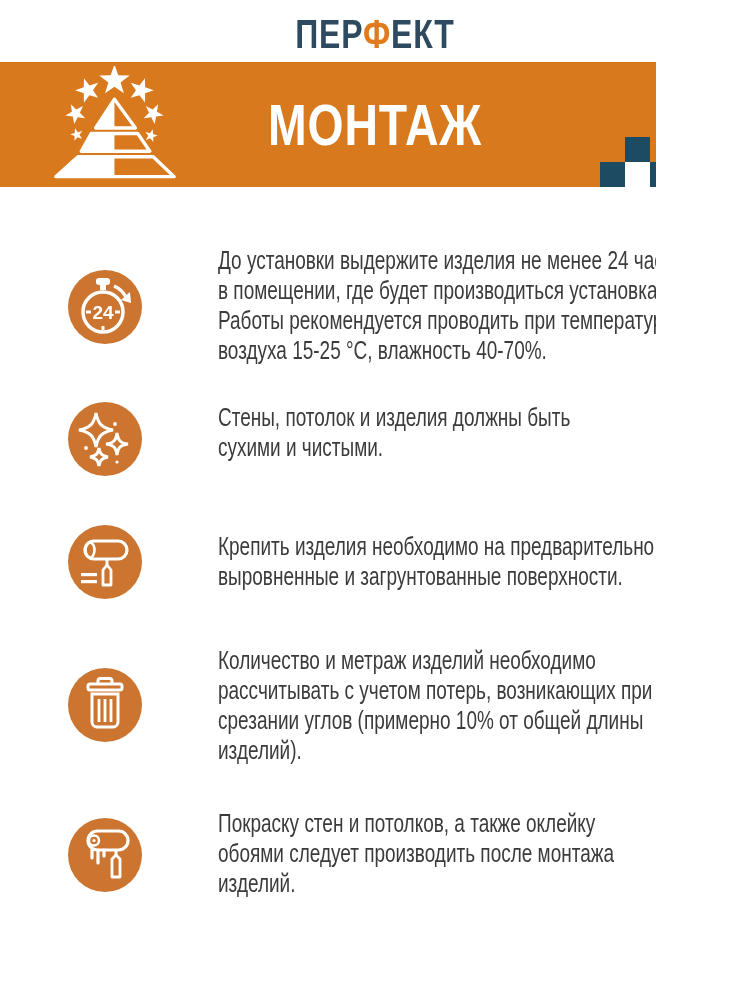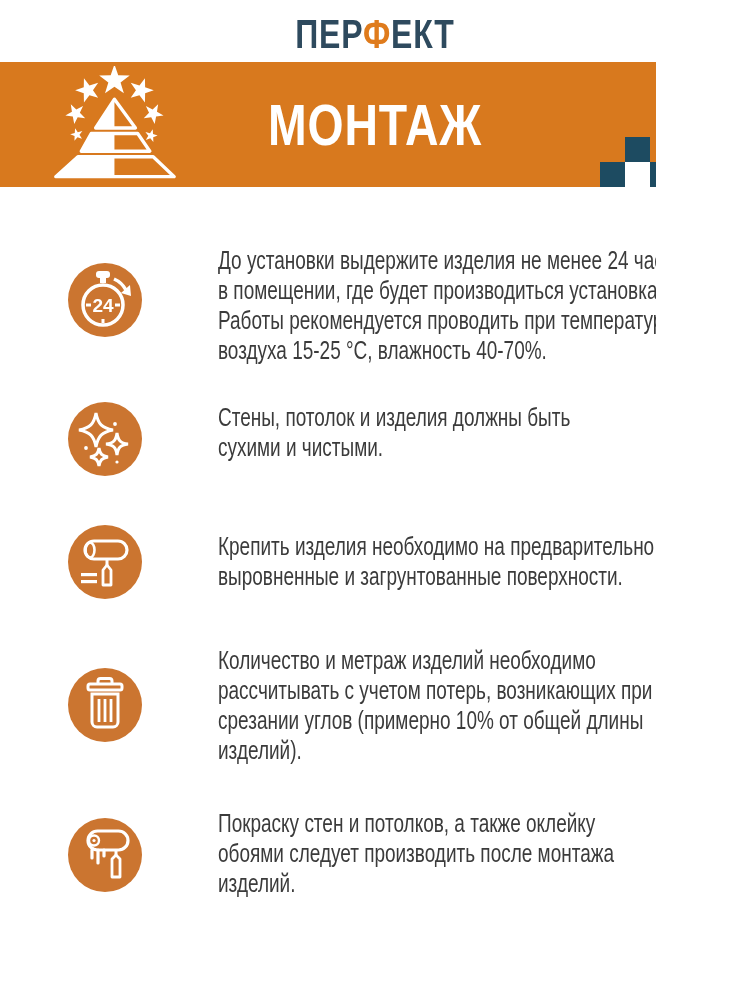--- a/index.html
+++ b/index.html
@@ -92,21 +92,21 @@
     <div class="sq white" style="left:700px; top:137px; width:25px; height:25px;"></div>
     <div class="sq teal" style="left:725px; top:137px; width:25px; height:25px;"></div>
     <div class="sq teal" style="left:600px; top:162px; width:25px; height:25px;"></div>
     <div class="sq white" style="left:625px; top:162px; width:25px; height:25px;"></div>
     <div class="sq teal" style="left:650px; top:162px; width:25px; height:25px;"></div>
     <div class="sq white" style="left:675px; top:162px; width:25px; height:25px;"></div>
     <div class="sq teal" style="left:700px; top:162px; width:50px; height:25px;"></div>
   </div>
 
   <div class="row" style="top:245px;">
-    <div class="icon-circle" style="top:18px;">
+    <div class="icon-circle" style="top:25px;">
       <svg width="74" height="74" viewBox="0 0 74 74">
         <circle cx="35" cy="42" r="20" fill="none" stroke="#fff" stroke-width="3.5"></circle>
         <rect x="28" y="8" width="14" height="7" rx="3" fill="#fff"></rect>
         <rect x="32" y="14" width="6" height="6" fill="#fff"></rect>
         <path d="M46,16 A25,25 0 0 1 58,27" fill="none" stroke="#fff" stroke-width="3.5"></path>
         <polygon points="63,33 53,30 62,22" fill="#fff"></polygon>
         <text x="35" y="49" font-size="19" font-weight="bold" fill="#fff" text-anchor="middle">24</text>
         <rect x="18" y="40.5" width="5" height="3" fill="#fff"></rect>
         <rect x="47" y="40.5" width="5" height="3" fill="#fff"></rect>
         <rect x="33.5" y="56" width="3" height="4" fill="#fff"></rect>

